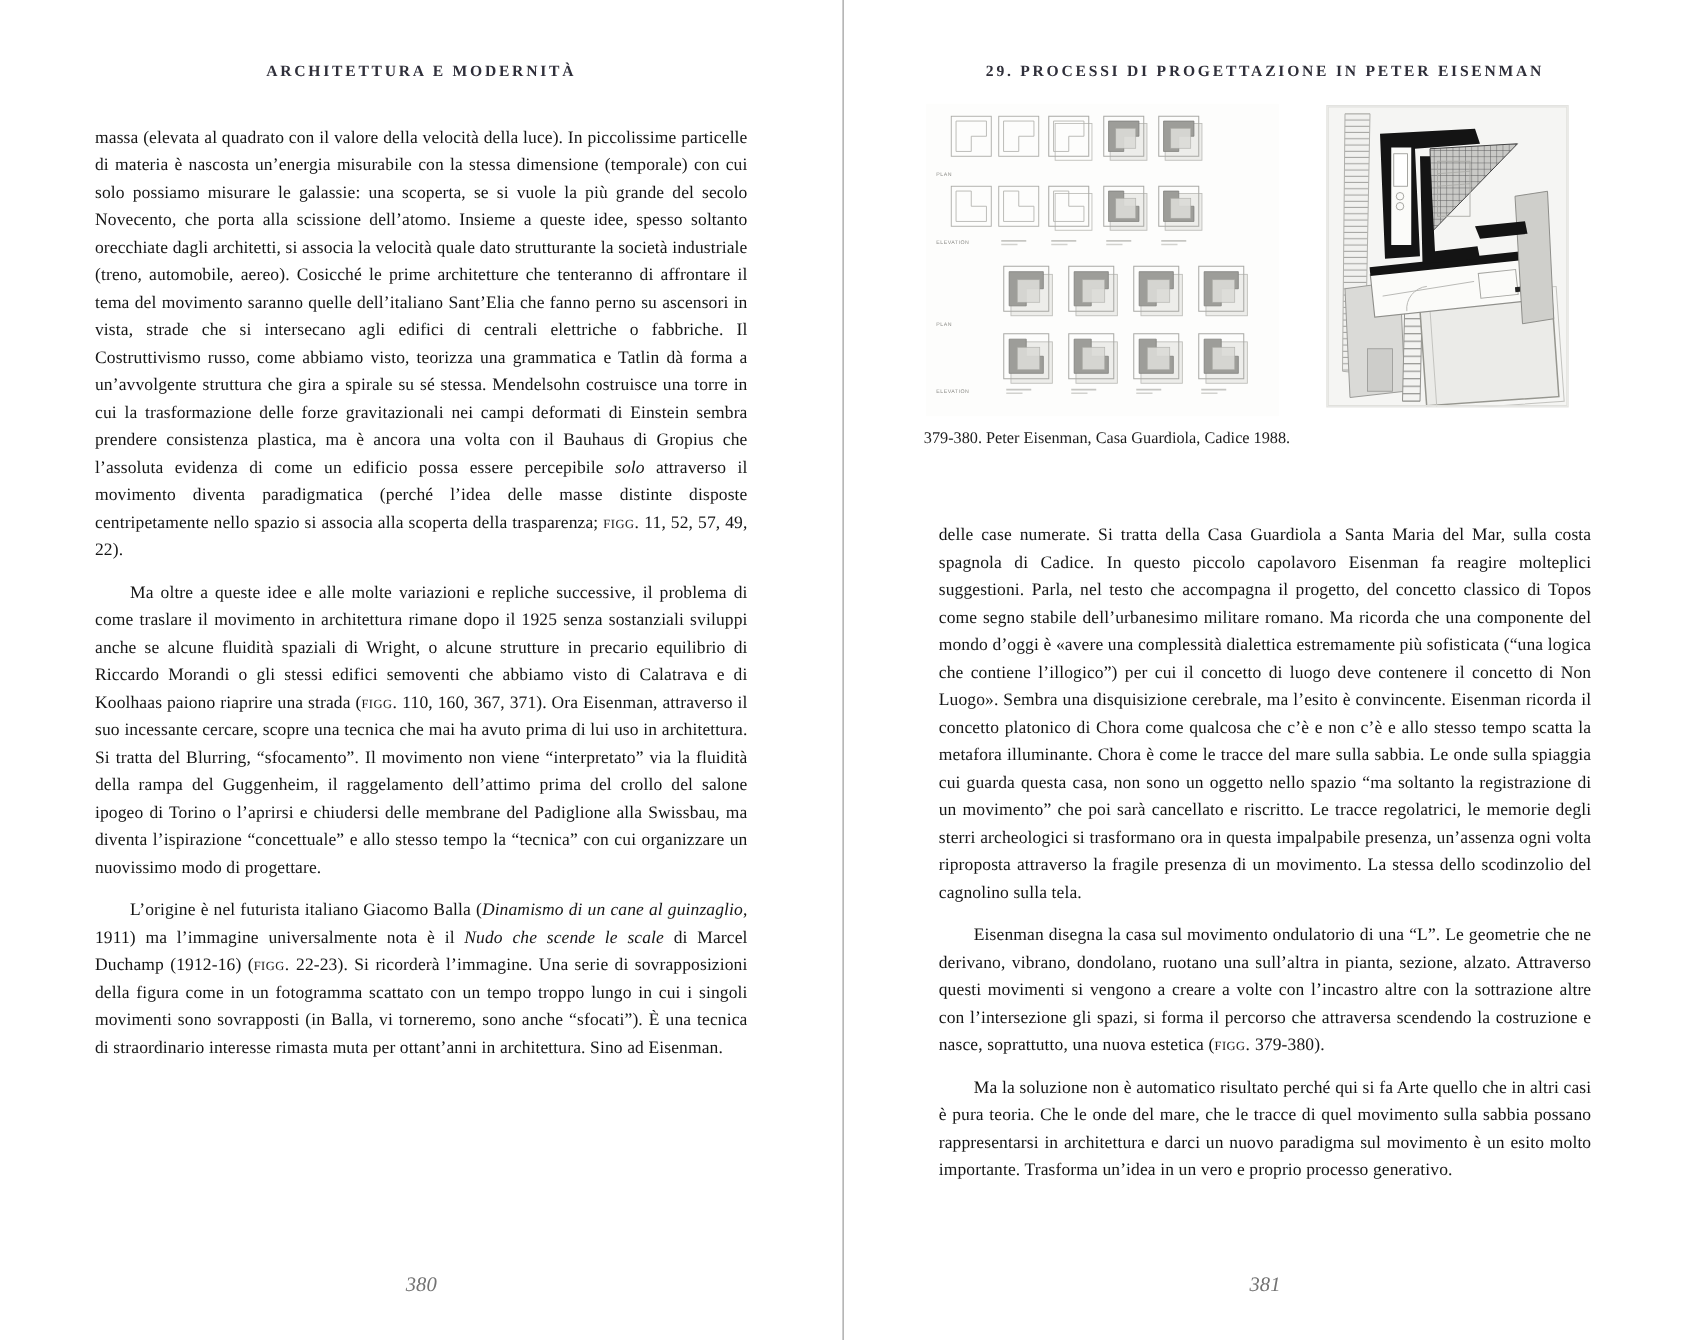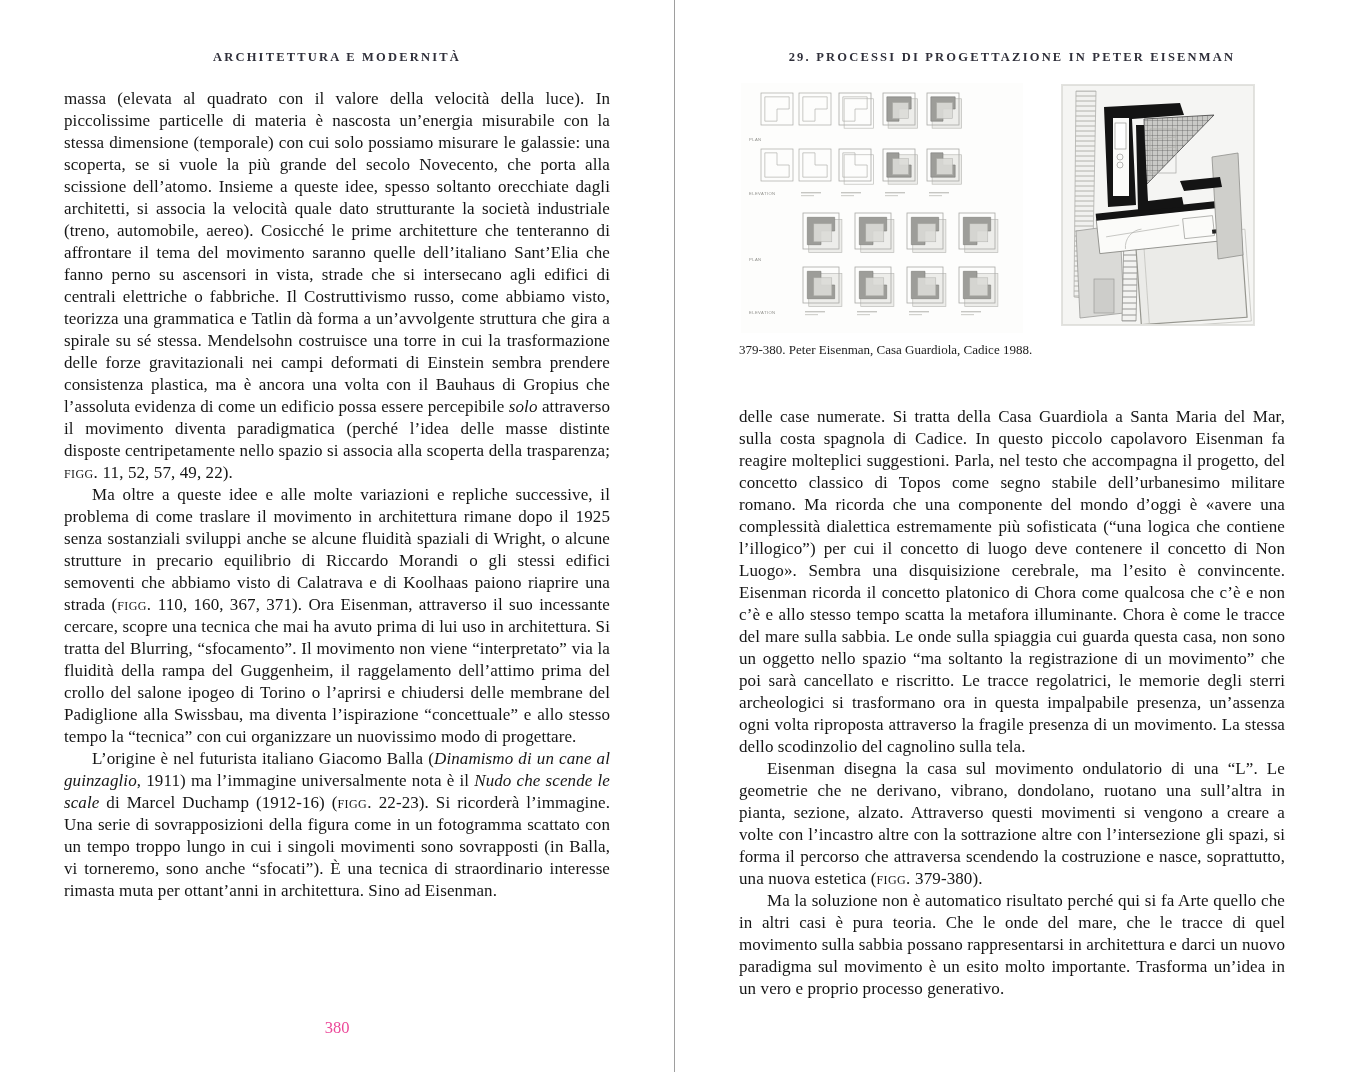--- a/index.html
+++ b/index.html
@@ -17,30 +17,30 @@
   .page-right { left:739px; }
   .running-head {
     position:absolute; top:50px; left:0; width:100%;
     text-align:center; font-size:12.5px; letter-spacing:2.2px;
     color:#2f2f3a; white-space:nowrap;font-weight:bold;
   }
   .body-text { position:absolute; left:0; width:546px; }
   .page-left  .body-text { top:88px; }
   .page-right .body-text { top:406px; }
   .para {
-    margin:0; text-align:justify; font-size:17px; line-height:22px;
+    margin:12px; text-align:justify; font-size:14px; line-height:22px;
     letter-spacing:.1px;
     font-family:Liberation Serif, serif;
   }
   .para.indent { text-indent:28px; }
   .i  { font-style:italic; }
   .sc { font-variant:small-caps; letter-spacing:.4px; }
   .page-number {
     position:absolute; top:1018px; left:0; width:100%;
-    text-align:center; font-size:16.5px; color:#ec4899;
+    text-align:center; font-size:16.5px; color:#737373;font-style:italic;
   }
   
   .figure-block { position:absolute; left:0; top:83px; width:546px; height:250px; }
   .figure-grid {
     position:absolute; left:2px; top:0; width:282px; height:250px;
     background:#fdfdfc;
   }
   .figure-plan {
     position:absolute; left:323px; top:2px; width:192px; height:240px;
     background:#f4f4f2; box-shadow:0 0 0 1px #e3e3e0;
@@ -257,13 +257,14 @@
     </div>
 
     <div class="figure-caption">379-380. Peter Eisenman, Casa Guardiola, Cadice 1988.</div>
   </div>
 
   <div class="body-text">
       <p class="para"><span>delle case numerate. Si tratta della Casa Guardiola a Santa Maria del Mar, sulla costa spagnola di Cadice. In questo piccolo capolavoro Eisenman fa reagire molteplici suggestioni. Parla, nel testo che accompagna il progetto, del concetto classico di Topos come segno stabile dell’urbanesimo militare romano. Ma ricorda che una componente del mondo d’oggi è «avere una complessità dialettica estremamente più sofisticata (“una logica che contiene l’illogico”) per cui il concetto di luogo deve contenere il concetto di Non Luogo». Sembra una disquisizione cerebrale, ma l’esito è convincente. Eisenman ricorda il concetto platonico di Chora come qualcosa che c’è e non c’è e allo stesso tempo scatta la metafora illuminante. Chora è come le tracce del mare sulla sabbia. Le onde sulla spiaggia cui guarda questa casa, non sono un oggetto nello spazio “ma soltanto la registrazione di un movimento” che poi sarà cancellato e riscritto. Le tracce regolatrici, le memorie degli sterri archeologici si trasformano ora in questa impalpabile presenza, un’assenza ogni volta riproposta attraverso la fragile presenza di un movimento. La stessa dello scodinzolio del cagnolino sulla tela.</span></p>
       <p class="para indent"><span>Eisenman disegna la casa sul movimento ondulatorio di una “L”. Le geometrie che ne derivano, vibrano, dondolano, ruotano una sull’altra in pianta, sezione, alzato. Attraverso questi movimenti si vengono a creare a volte con l’incastro altre con la sottrazione altre con l’intersezione gli spazi, si forma il percorso che attraversa scendendo la costruzione e nasce, soprattutto, una nuova estetica (</span><span class="sc">figg.</span><span> 379-380).</span></p>
       <p class="para indent"><span>Ma la soluzione non è automatico risultato perché qui si fa Arte quello che in altri casi è pura teoria. Che le onde del mare, che le tracce di quel movimento sulla sabbia possano rappresentarsi in architettura e darci un nuovo paradigma sul movimento è un esito molto importante. Trasforma un’idea in un vero e proprio processo generativo.</span></p>
     </div>
+  <div class="page-number">381</div>
 </div>
 
 </body></html>

